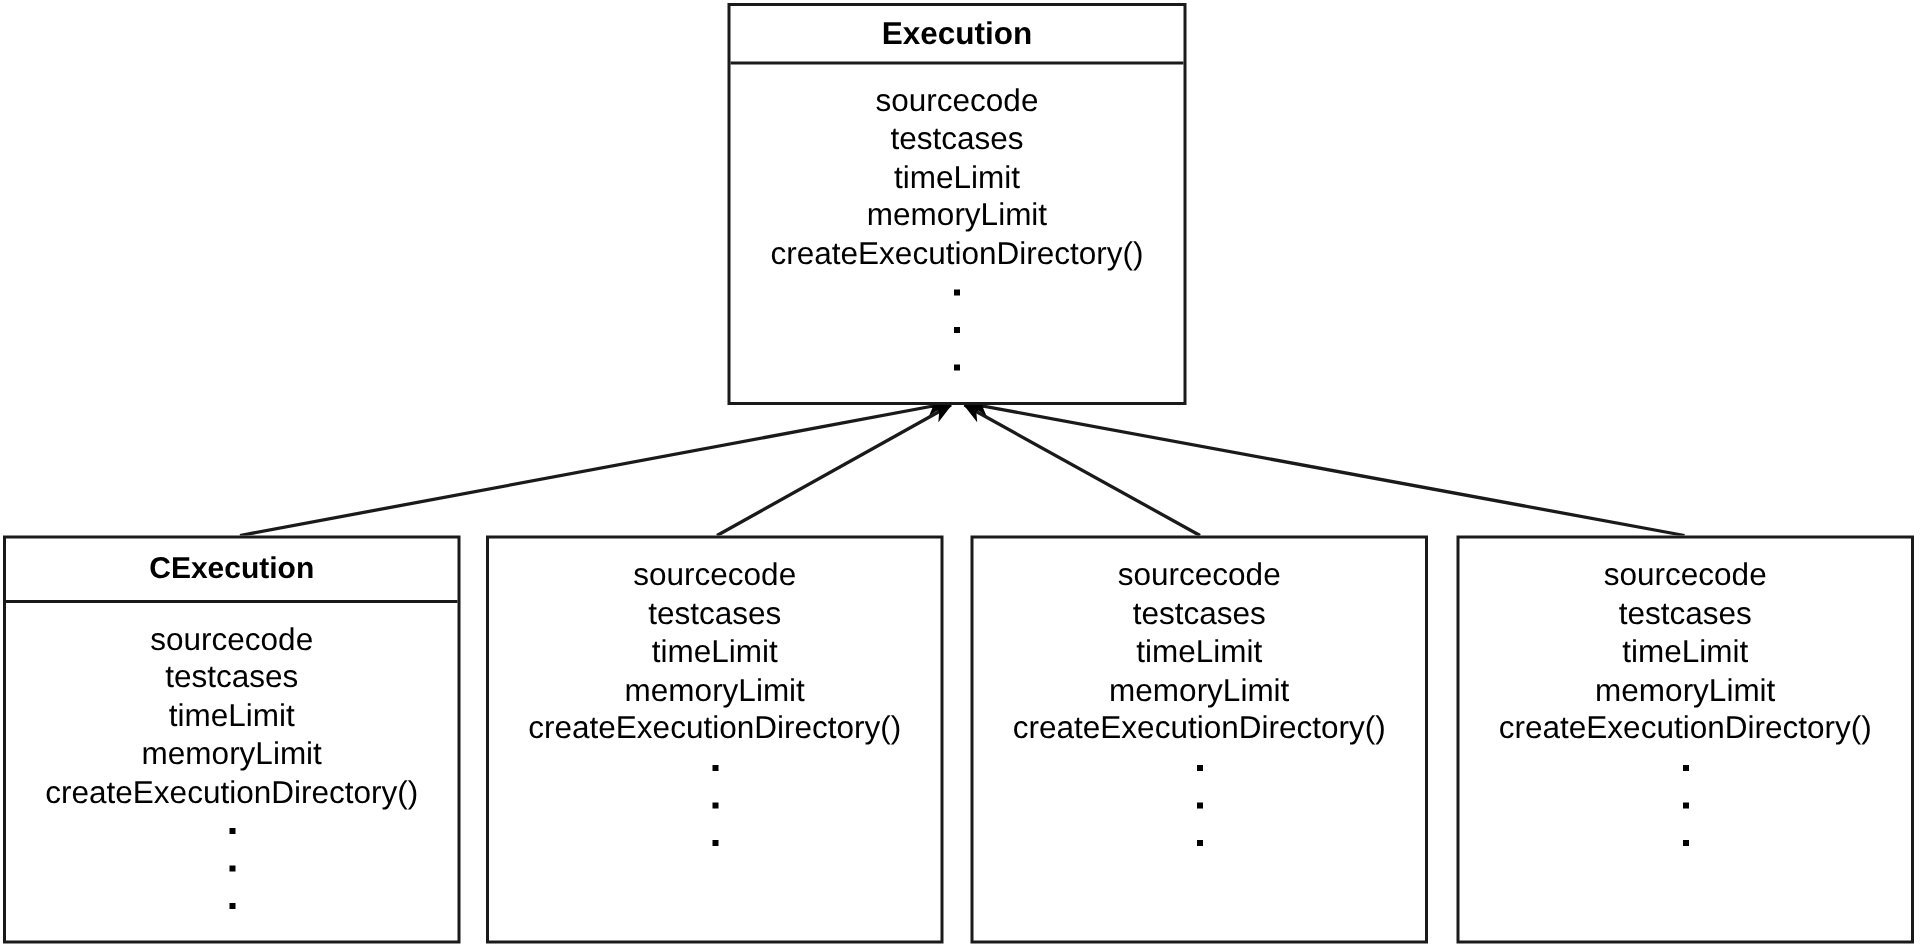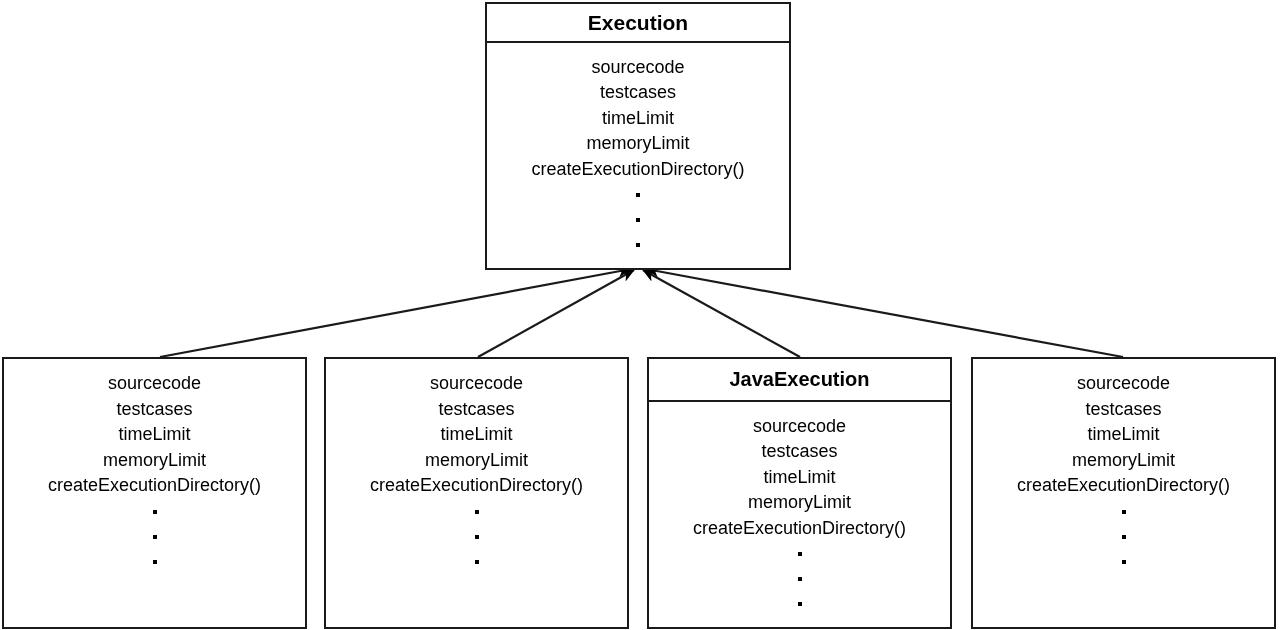--- a/index.html
+++ b/index.html
@@ -47,21 +47,21 @@
   }
   .uml-class-body {
     box-sizing: border-box;
     flex: 1 1 auto;
     display: flex;
     flex-direction: column;
     align-items: center;
     padding-top: 12px;
   }
   .uml-member {
-    font-size: 18px;
+    font-size: 21px;
     color: #000000;
     line-height: 25.5px;
     text-align: center;
     white-space: nowrap;
   }
   .uml-ellipsis {
     display: flex;
     flex-direction: column;
     align-items: center;
     padding-top: 11px;
@@ -121,20 +121,21 @@
       <div class="uml-member">createExecutionDirectory()</div>
       <div class="uml-ellipsis">
         <div class="uml-ellipsis-dot"></div>
         <div class="uml-ellipsis-dot"></div>
         <div class="uml-ellipsis-dot"></div>
       </div>
     </div>
   </div>
 
   <div class="uml-class child" id="class-cexecution">
+    <div class="uml-class-name">CExecution</div>
     <div class="uml-class-body">
       <div class="uml-member">sourcecode</div>
       <div class="uml-member">testcases</div>
       <div class="uml-member">timeLimit</div>
       <div class="uml-member">memoryLimit</div>
       <div class="uml-member">createExecutionDirectory()</div>
       <div class="uml-ellipsis">
         <div class="uml-ellipsis-dot"></div>
         <div class="uml-ellipsis-dot"></div>
         <div class="uml-ellipsis-dot"></div>
@@ -151,21 +152,20 @@
       <div class="uml-member">createExecutionDirectory()</div>
       <div class="uml-ellipsis">
         <div class="uml-ellipsis-dot"></div>
         <div class="uml-ellipsis-dot"></div>
         <div class="uml-ellipsis-dot"></div>
       </div>
     </div>
   </div>
 
   <div class="uml-class child" id="class-javaexecution">
-    <div class="uml-class-name">JavaExecution</div>
     <div class="uml-class-body">
       <div class="uml-member">sourcecode</div>
       <div class="uml-member">testcases</div>
       <div class="uml-member">timeLimit</div>
       <div class="uml-member">memoryLimit</div>
       <div class="uml-member">createExecutionDirectory()</div>
       <div class="uml-ellipsis">
         <div class="uml-ellipsis-dot"></div>
         <div class="uml-ellipsis-dot"></div>
         <div class="uml-ellipsis-dot"></div>

